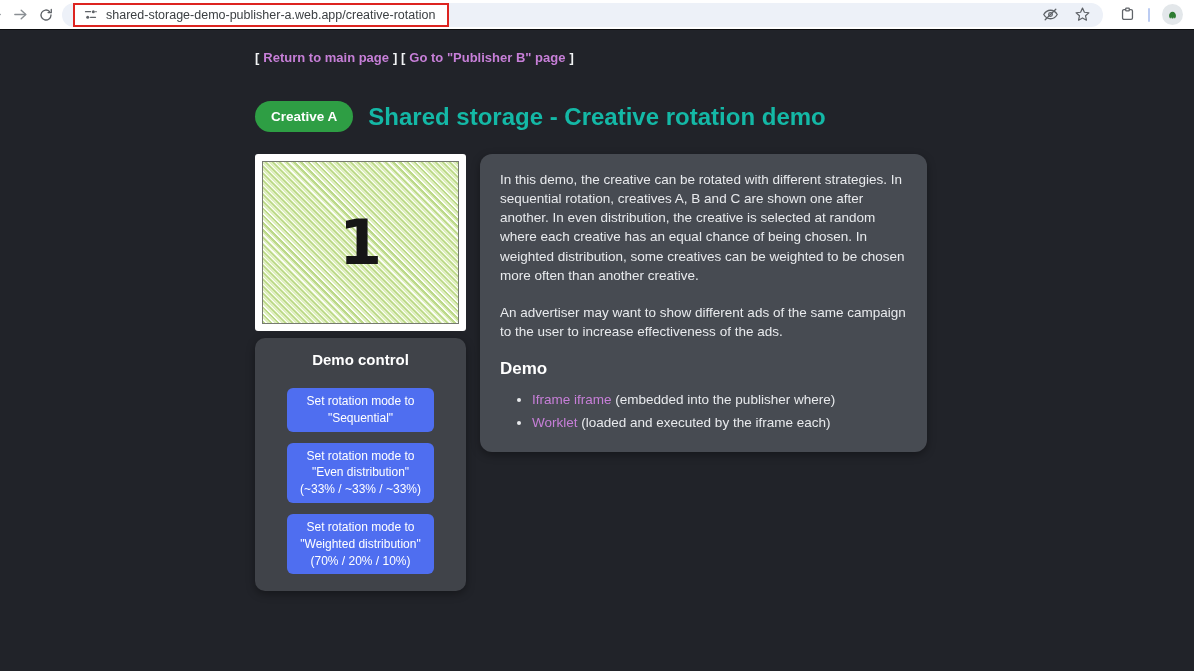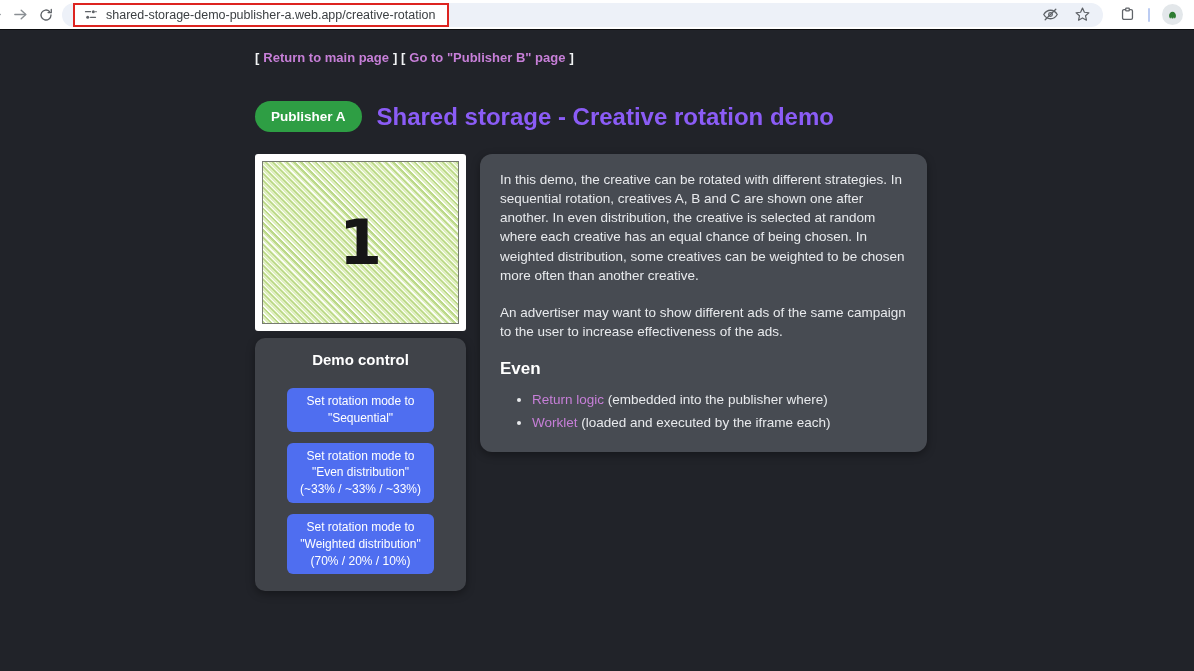--- a/index.html
+++ b/index.html
@@ -23,21 +23,21 @@
   .avatar { width:21px; height:21px; border-radius:50%; background:#e3e7ea; display:flex; align-items:center; justify-content:center; overflow:hidden; }
 
   
   .page { height:496px; padding:20px 0 0 255px; }
 
   .top-links { font-size:13px; font-weight:bold; color:#f1f3f4; }
   .top-links a { color:var(--link_purple,#c77fd8); text-decoration:none; margin:0 4px; }
 
   .header-row { margin-top:36px; display:flex; align-items:center; gap:15px; }
   .badge { background:var(--badge_green,#2e9e44); color:#fff; font-size:13.5px; font-weight:bold; padding:8px 16px; border-radius:17px; }
-  .page-title { font-size:24px; font-weight:bold; color:#8b5cf6; }
+  .page-title { font-size:24px; font-weight:bold; color:#14b8a6; }
 
   .content-row { margin-top:22px; display:flex; align-items:flex-start; gap:14px; }
   .left-col { width:211px; flex:none; }
 
   .creative-frame { background:#ffffff; border-radius:3px; padding:7px; height:177px; }
   .creative-inner { width:100%; height:100%; border:1px solid #767a70;
     background-color:#ecf6d6;
     background-image:
       repeating-linear-gradient(45deg, #bcd98a 0px 1.5px, rgba(255,255,255,0) 1.5px 5px),
       repeating-linear-gradient(45deg, rgba(255,255,255,.85) 2px 3px, rgba(215,234,176,.6) 3px 7px);
@@ -130,21 +130,21 @@
 </div>
 
 <div class="page">
 
   <div class="top-links">
     <span>[</span><a href="#">Return to main page</a><span>]</span>
     <span>[</span><a href="#">Go to "Publisher B" page</a><span>]</span>
   </div>
 
   <div class="header-row">
-    <span class="badge">Publisher A</span>
+    <span class="badge">Creative A</span>
     <span class="page-title">Shared storage - Creative rotation demo</span>
   </div>
 
   <div class="content-row">
     <div class="left-col">
       <div class="creative-frame">
         <div class="creative-inner">
           <span class="creative-number">1</span>
         </div>
       </div>
@@ -158,21 +158,21 @@
 (~33% / ~33% / ~33%)</button>
         <button class="demo-btn">Set rotation mode to
 "Weighted distribution"
 (70% / 20% / 10%)</button>
       </div>
     </div>
 
     <div class="desc-card">
       <p>In this demo, the creative can be rotated with different strategies. In sequential rotation, creatives A, B and C are shown one after another. In even distribution, the creative is selected at random where each creative has an equal chance of being chosen. In weighted distribution, some creatives can be weighted to be chosen more often than another creative.</p>
       <p>An advertiser may want to show different ads of the same campaign to the user to increase effectiveness of the ads.</p>
-      <h2 class="code-head">Even</h2>
+      <h2 class="code-head">Demo</h2>
       <ul>
-        <li><a href="#">Return logic</a><span> (embedded into the publisher where)</span></li>
+        <li><a href="#">Iframe iframe</a><span> (embedded into the publisher where)</span></li>
         <li><a href="#">Worklet</a><span> (loaded and executed by the iframe each)</span></li>
       </ul>
     </div>
   </div>
 
 </div>
 
 </body></html>

